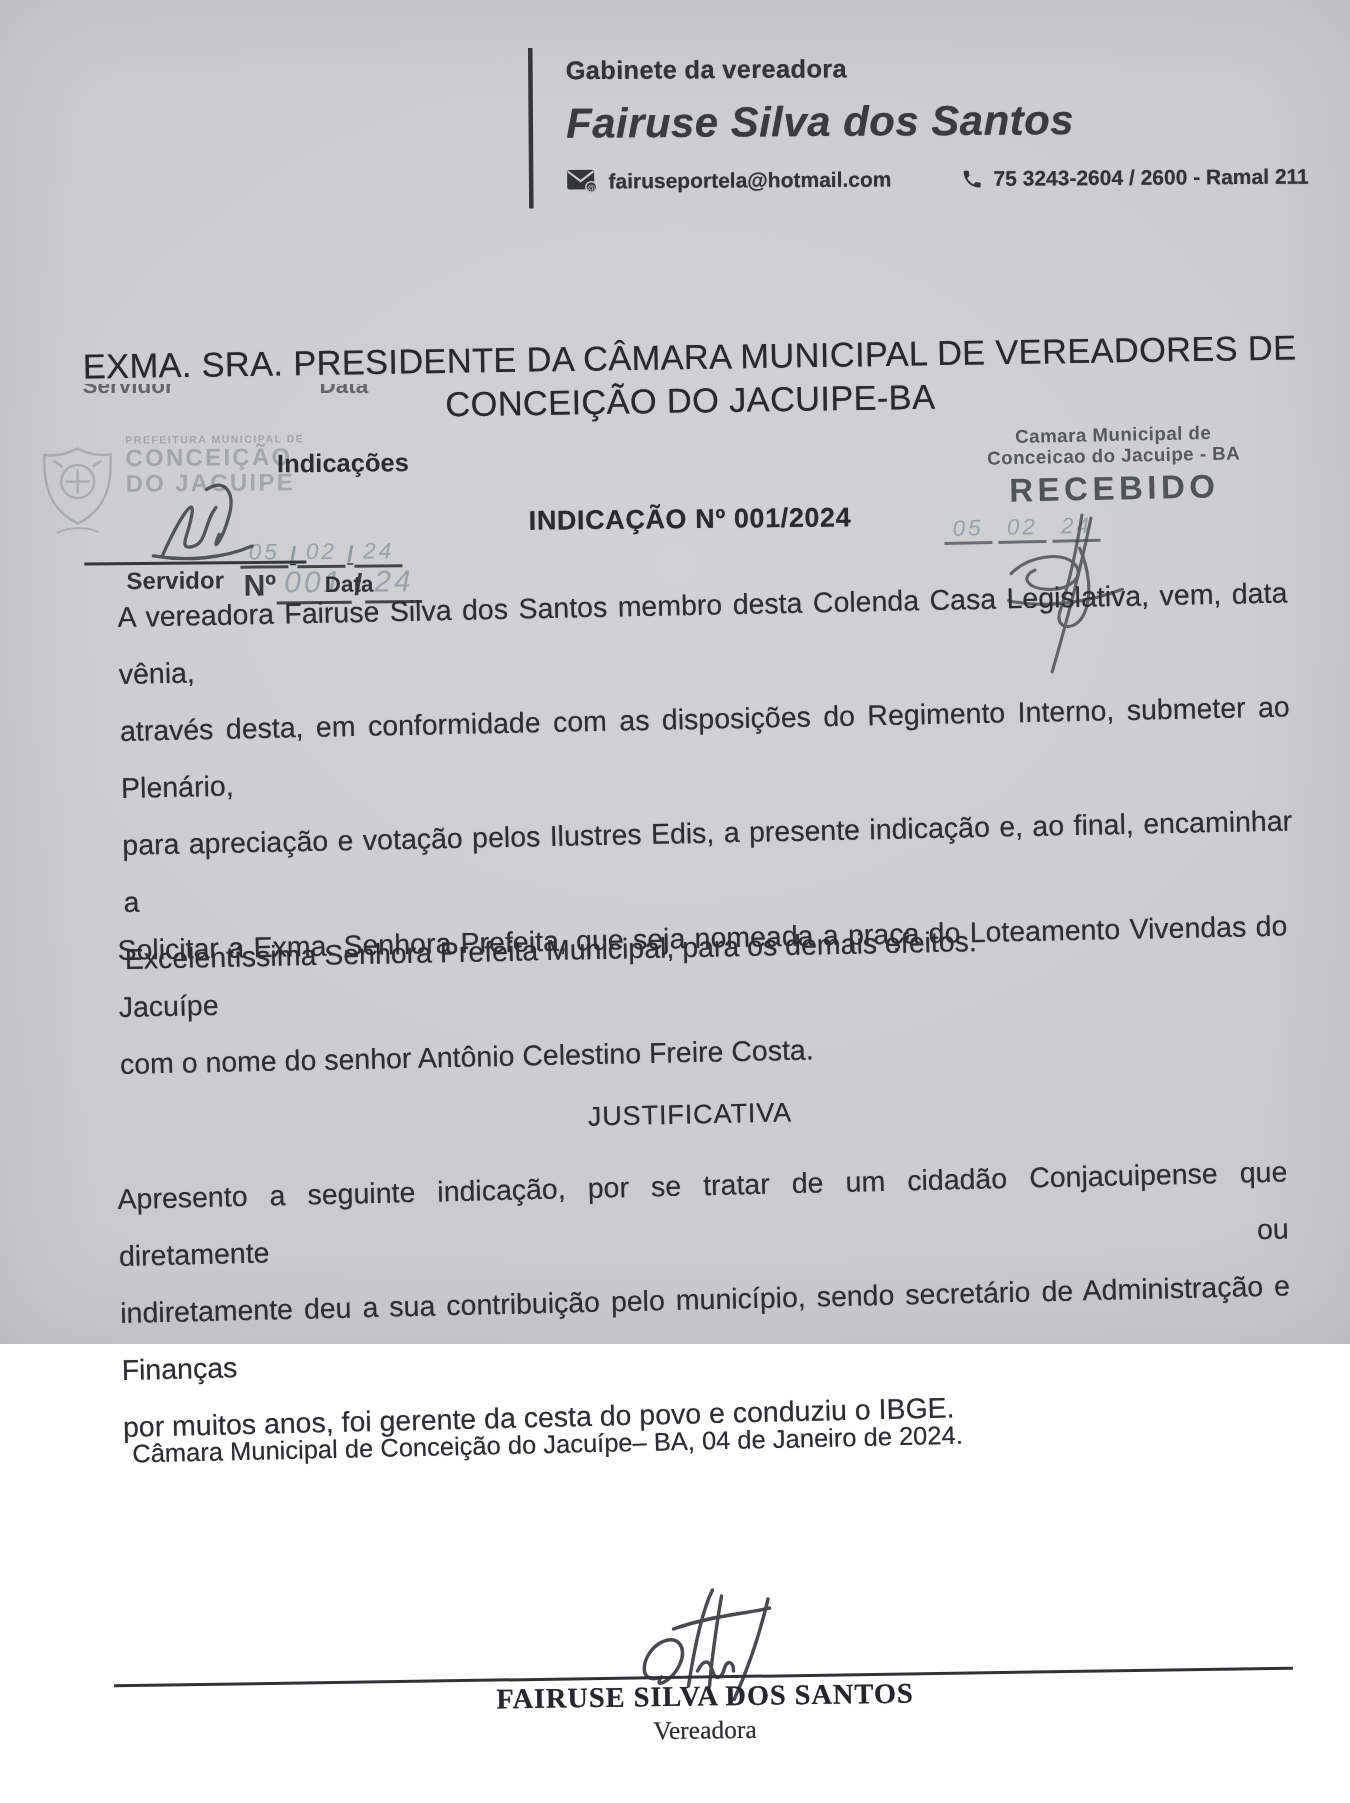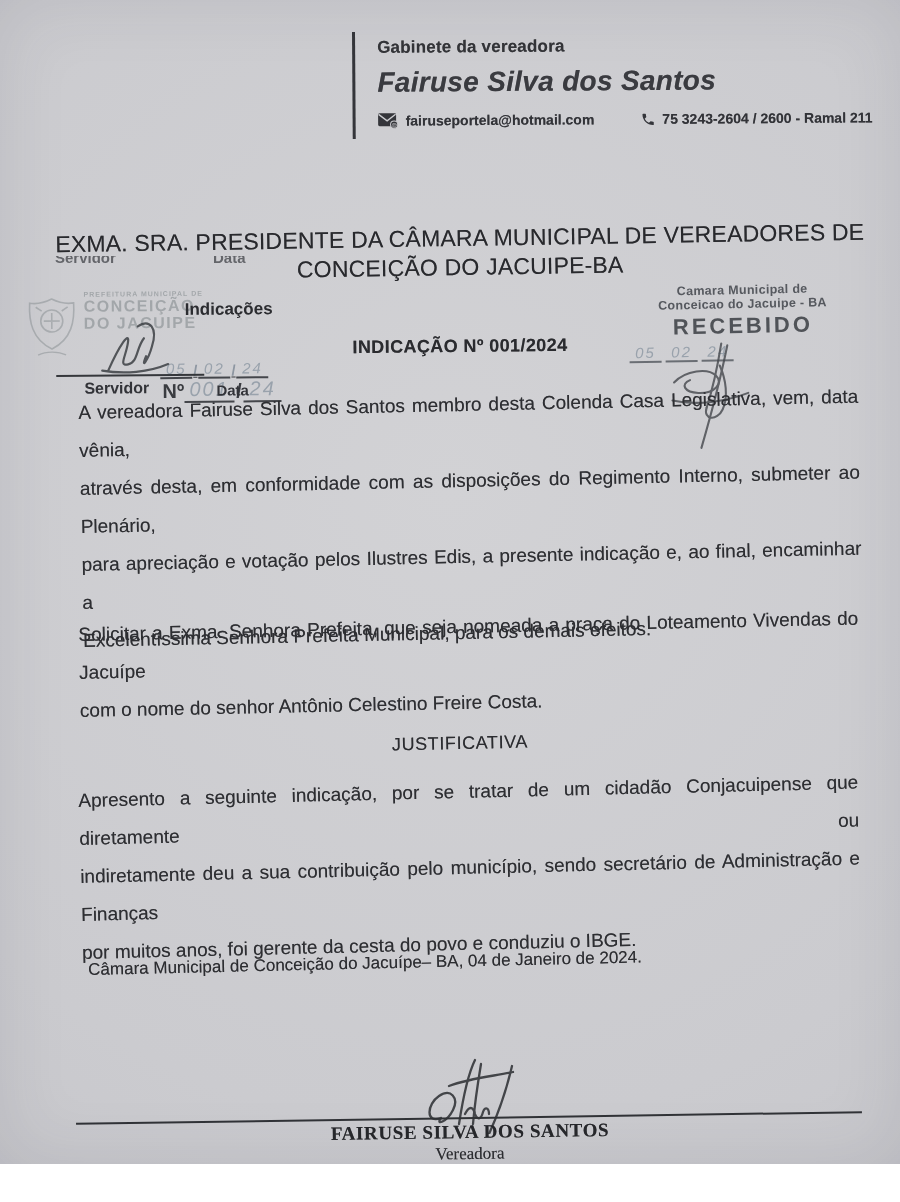--- a/index.html
+++ b/index.html
@@ -1,17 +1,17 @@
 <!DOCTYPE html>
 <html><head>
 <meta charset="utf-8">
 <style>
   html,body{margin:0;padding:0;}
   body{width:900px;height:1202px;overflow:hidden;font-family:"Liberation Sans",sans-serif;}
-  .page{position:relative;width:900px;height:1164px;
+  .page{position:relative;width:900px;height:896px;
     background:radial-gradient(ellipse 130% 100% at 50% 42%, #d2d2d5 0%, #cbcbcf 55%, #c2c2c7 100%);
     box-shadow:inset 0 0 70px rgba(40,40,55,.10);
     color:#2d2e32;}
   .abs{position:absolute;}
   .soft{text-shadow:0 0 .6px rgba(45,46,50,.55);}
 
   
   .letterhead{left:352px;top:32px;border-left:3px solid #34353a;padding:6px 0 10px 22px;transform:rotate(-.4deg);transform-origin:0 0;}
   .office{font-size:17px;font-weight:700;color:#333438;letter-spacing:.2px;}
   .v-name{font-size:28px;font-weight:700;font-style:italic;color:#3a3b40;margin-top:9px;letter-spacing:.3px;}

